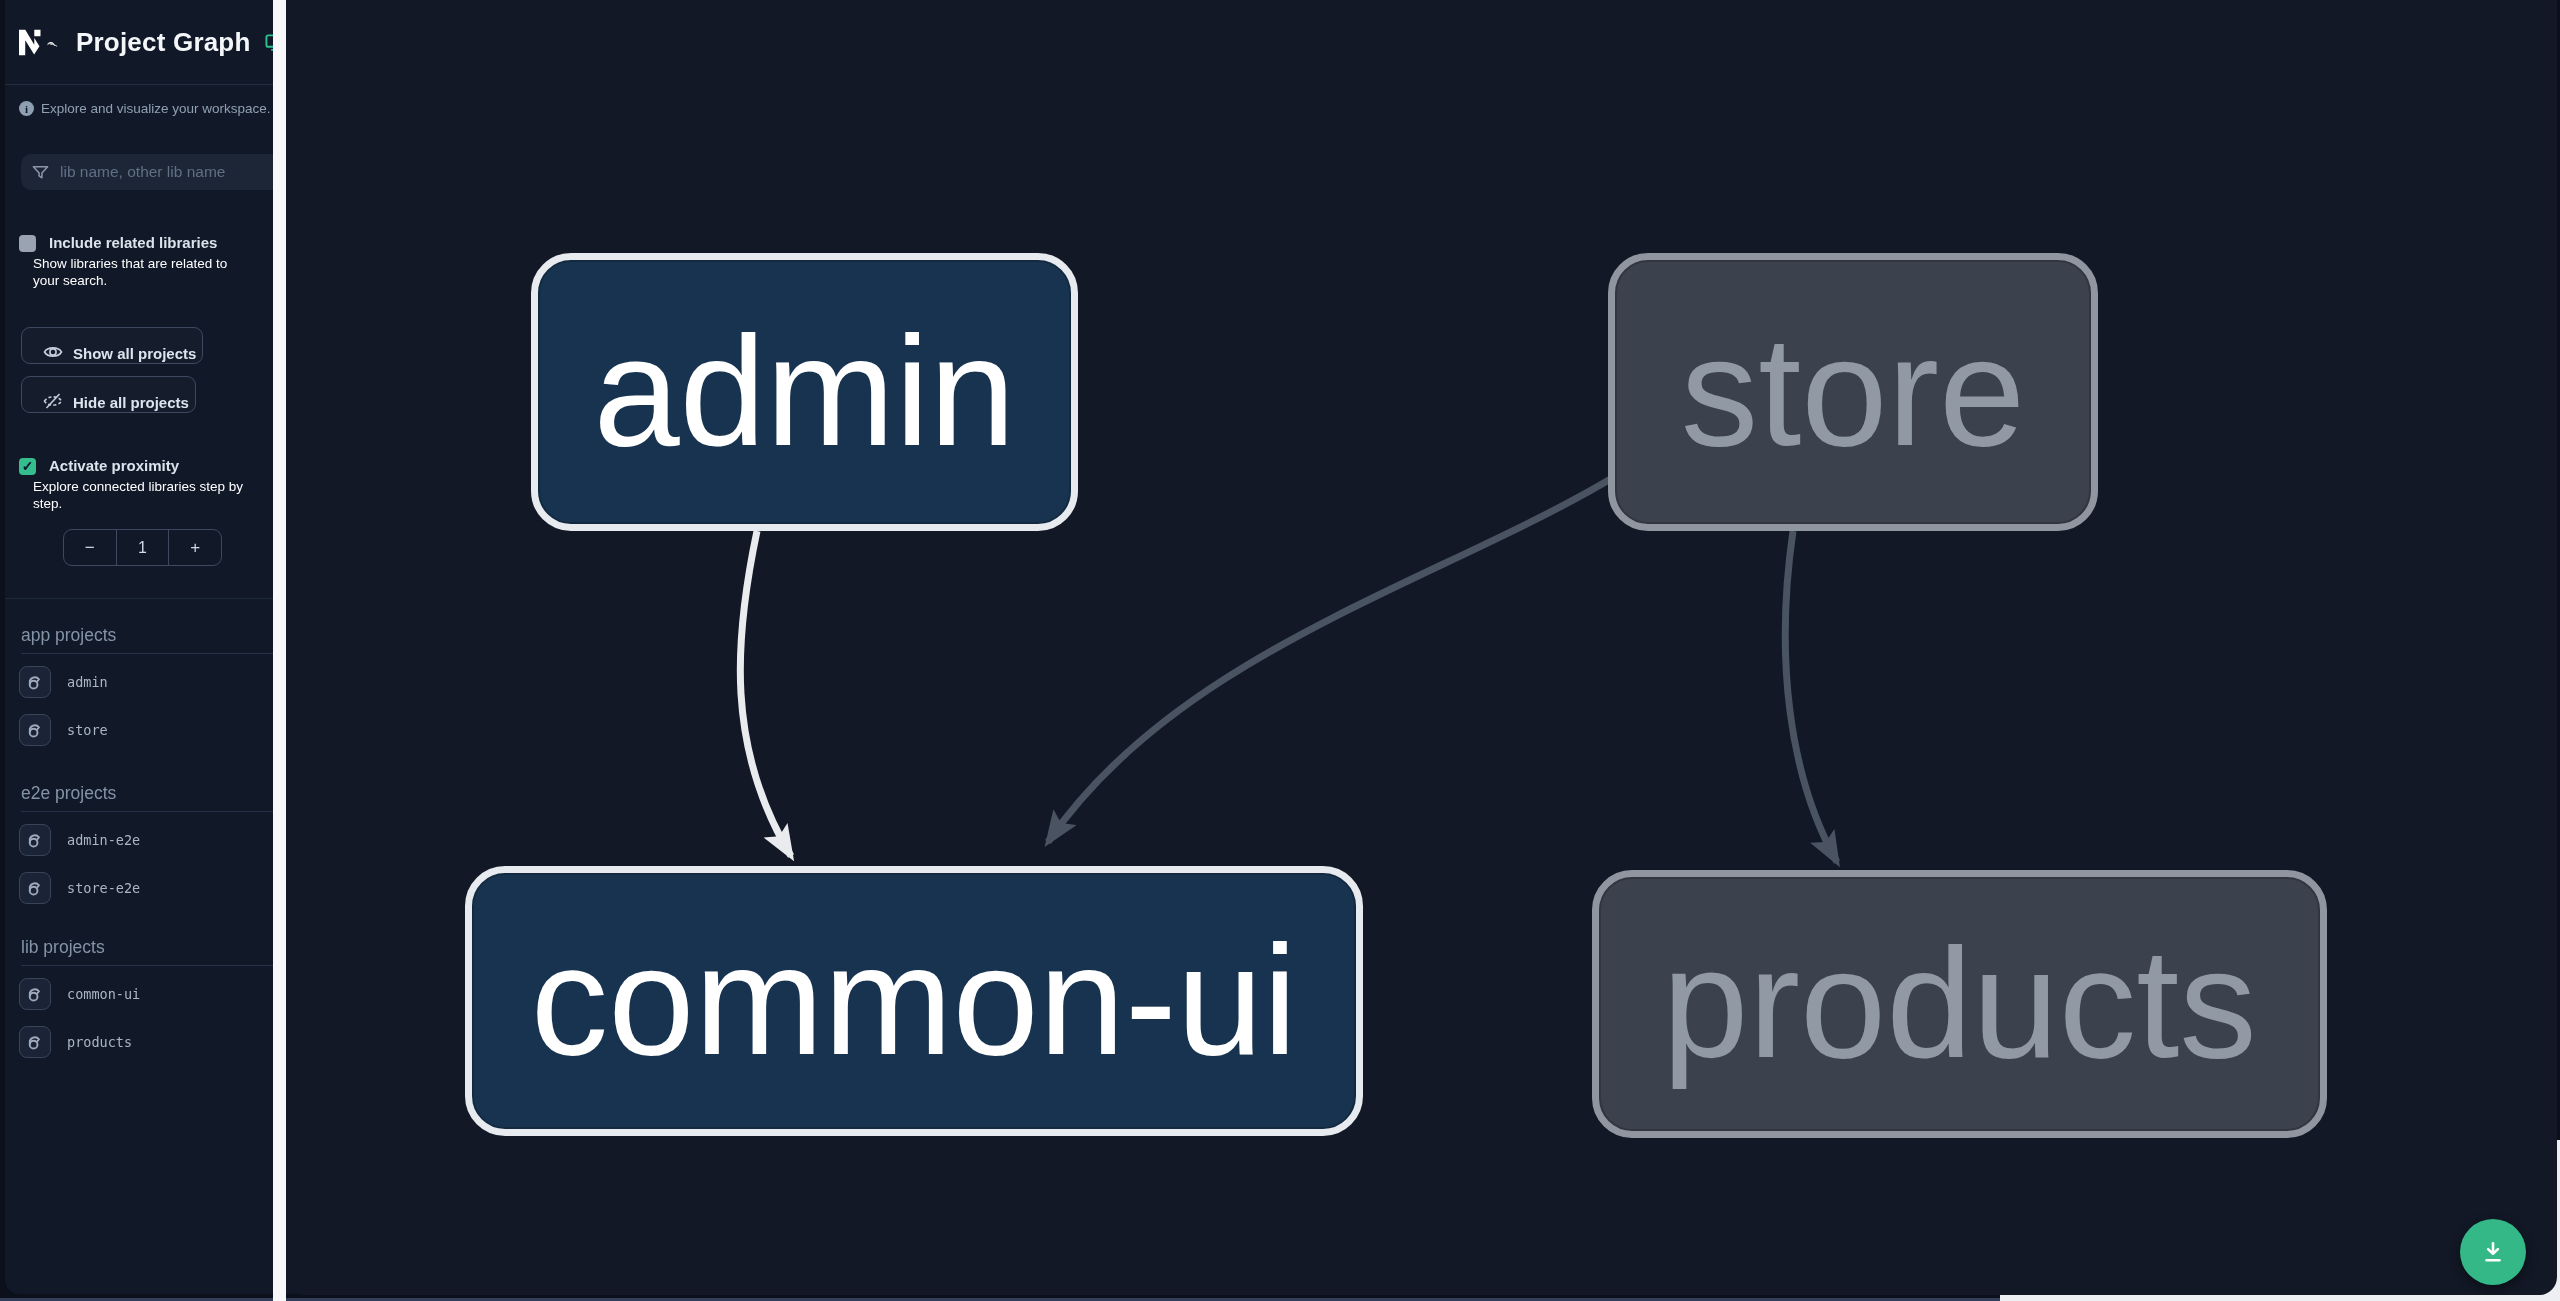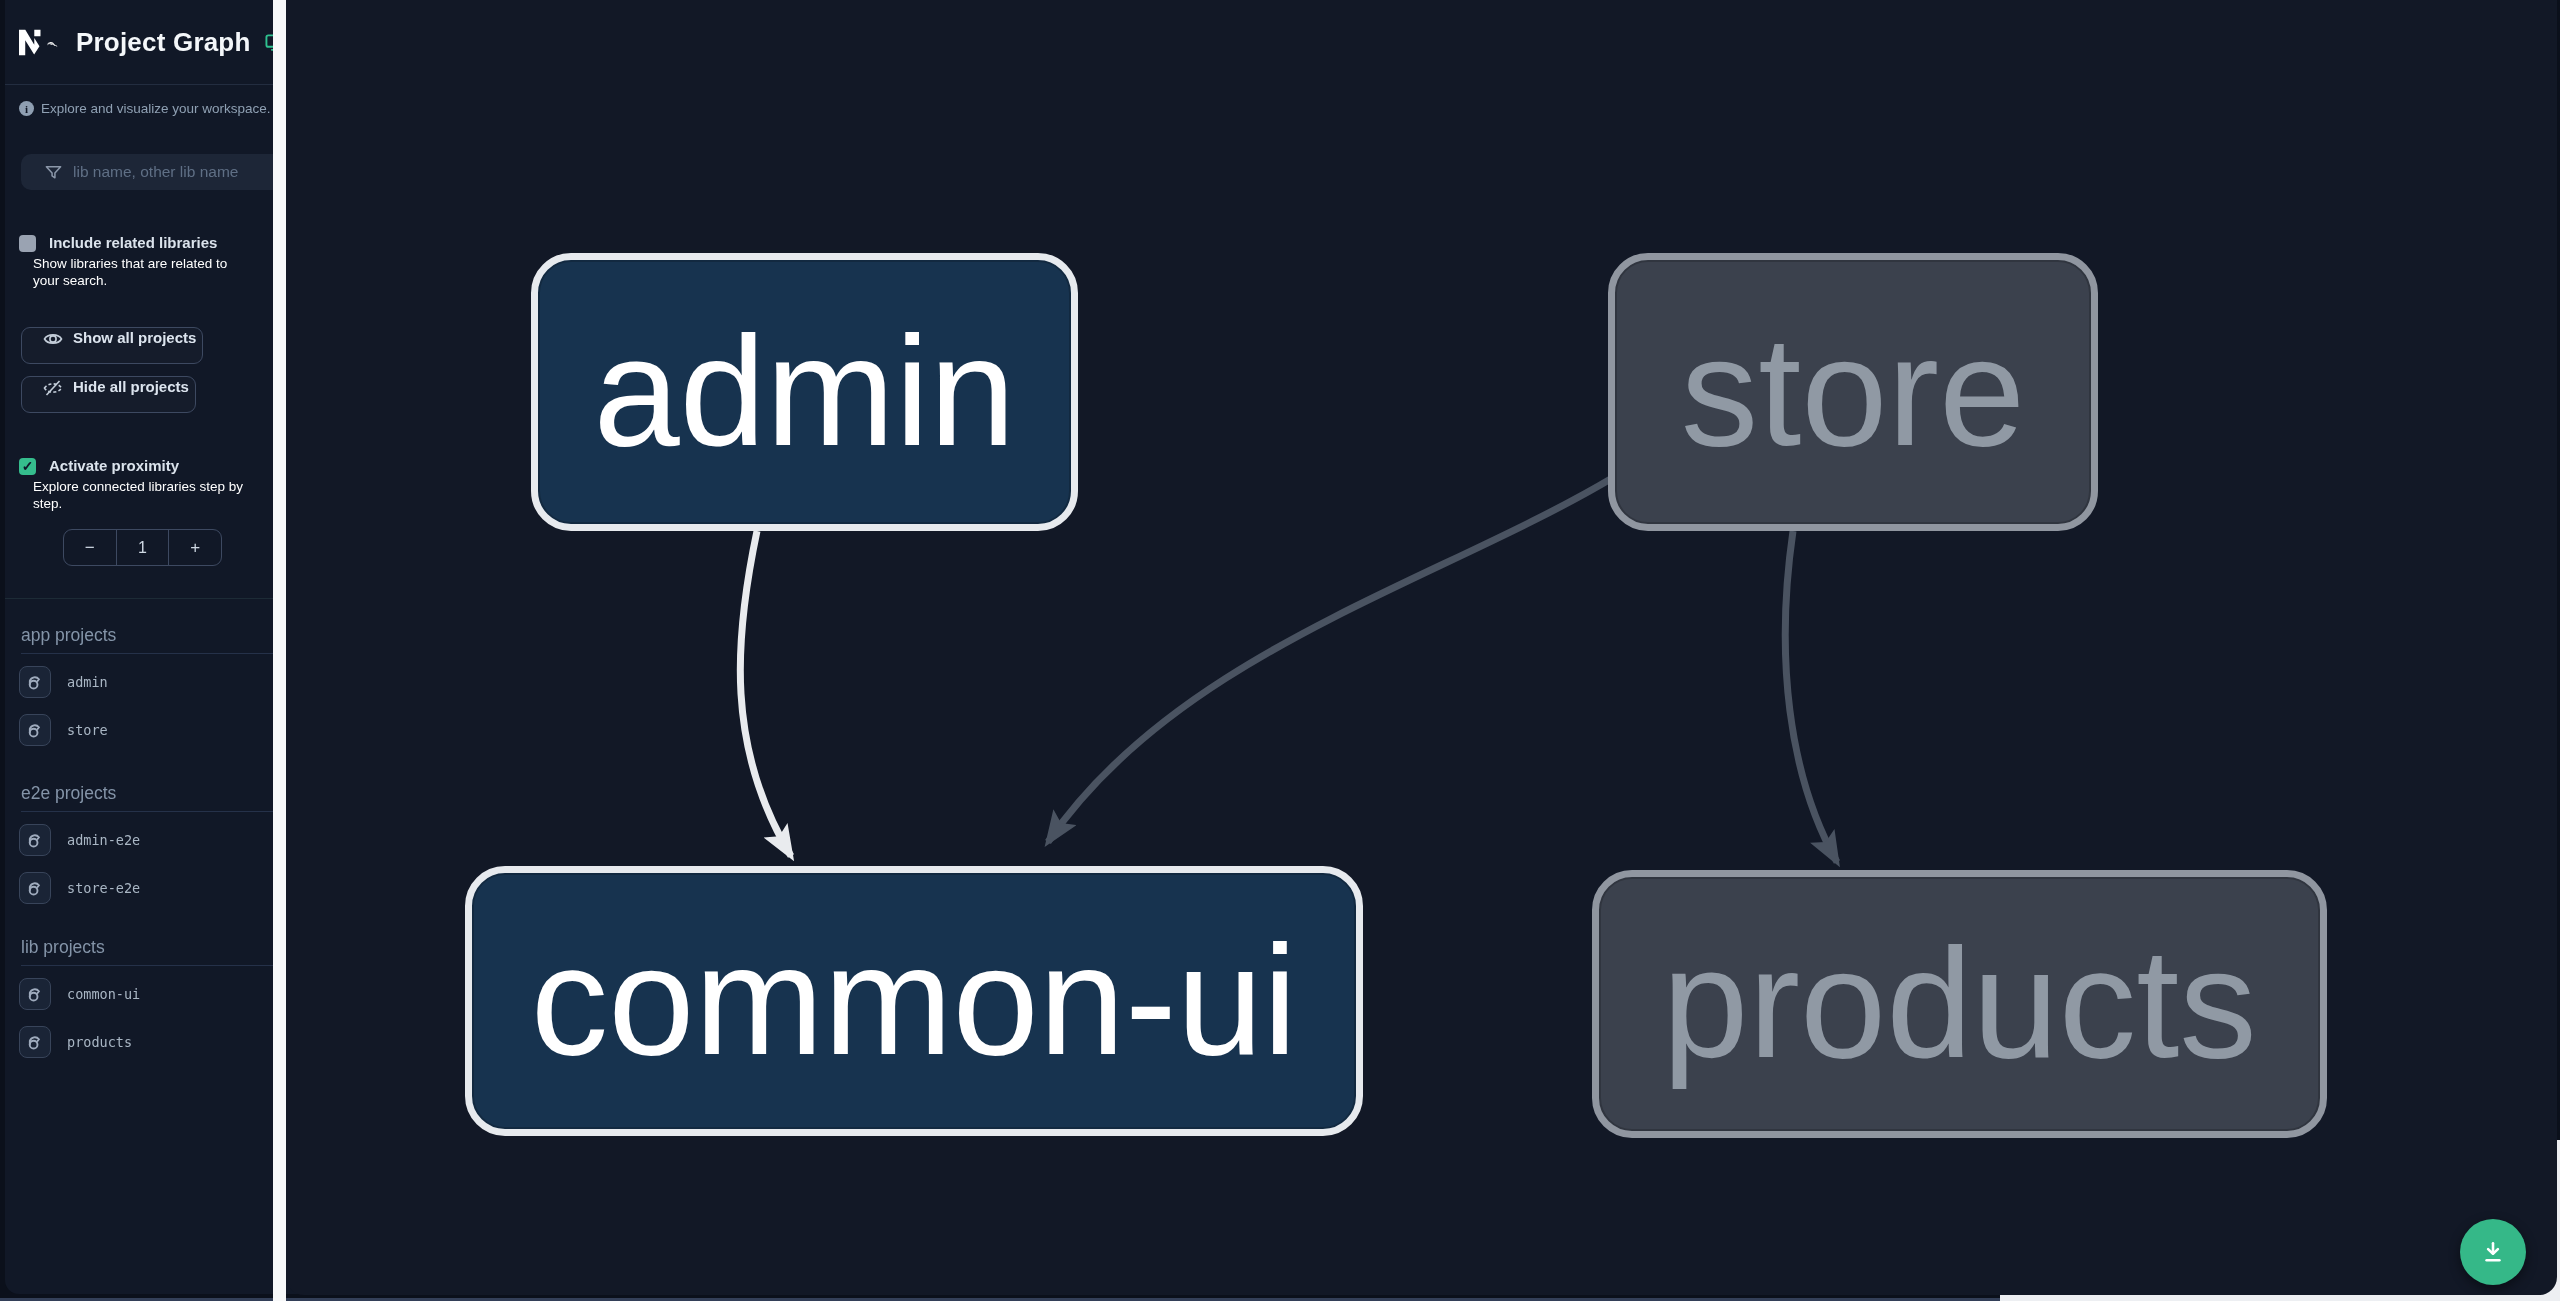--- a/index.html
+++ b/index.html
@@ -14,38 +14,38 @@
   
   .sidebar{position:absolute;left:5px;top:0;width:315px;height:1294px;background:#111827;
            border-radius:0 0 0 14px;color:#dbe3ee;overflow:hidden;}
   .sb-header{height:84px;display:flex;align-items:center;border-bottom:1px solid #232d40;padding-left:14px;}
   .sb-title{font-size:26px;font-weight:bold;color:#f4f7fa;margin-left:16px;letter-spacing:.2px;}
   .sb-title-icon{margin-left:14px;display:flex;}
   .tagline{display:flex;align-items:center;margin:16px 14px 0 14px;color:#8fa0b3;font-size:13.5px;}
   .info-dot{width:15px;height:15px;border-radius:50%;background:#8f9fb2;color:#111827;font-weight:bold;
             font-size:11px;display:flex;align-items:center;justify-content:center;margin-right:7px;flex:0 0 auto;
             font-family:"Liberation Serif",serif;}
-  .search{margin:38px 16px 0 16px;height:36px;background:#1d2637;border-radius:10px;display:flex;align-items:center;padding-left:13px;}
+  .search{margin:38px 16px 0 16px;height:36px;background:#1d2637;border-radius:10px;display:flex;align-items:center;}
   .search .funnel{margin:0 8px 0 10px;display:flex;}
   .search input{background:transparent;border:0;outline:none;color:#c7d2e0;font-size:15.5px;width:180px;
                 font-family:"Liberation Sans",sans-serif;}
   .search input::placeholder{color:#5f6f85;}
 
   .opt{margin:25px 14px 0 14px;position:relative;}
   .cb{position:absolute;left:0;top:1px;width:17px;height:17px;border-radius:4px;}
   .cb-muted{background:#9aa3b2;}
   .cb-white{background:#ffffff;}
   .cb-green{background:#35bd8d;}
   .cb .tick{display:none;position:absolute;inset:0;color:#0f172a;font-size:14px;line-height:17px;text-align:center;font-weight:bold;}
   .cb.on .tick{display:block;}
   .opt-label{margin-left:30px;font-size:15px;font-weight:bold;color:#dbe3ec;line-height:18px;margin-top:44px;}
   .opt-desc{margin-left:14px;max-width:222px;font-size:13.5px;color:#ffffff;line-height:17px;margin-top:3px;}
 
   .sb-btn{margin:12px 16px 0 16px;height:37px;border:1.5px solid #3d4961;border-radius:9px;background:rgba(255,255,255,0.02);
-          display:flex;align-items:flex-start;color:#dce4ee;font-size:15px;font-weight:bold;cursor:pointer;}
+          display:flex;align-items:flex-end;color:#dce4ee;font-size:15px;font-weight:bold;cursor:pointer;}
   .sb-btn:first-of-type{margin-top:38px;}
   .sb-btn .ic{margin:0 10px 0 15px;display:flex;}
 
   .stepper{margin:17px 0 0 58px;width:159px;height:37px;border:1.5px solid #3d4961;border-radius:9px;
            display:flex;color:#cfd8e3;font-size:17px;box-sizing:border-box;}
   .stepper>div{flex:1;display:flex;align-items:center;justify-content:center;}
   .stepper .mid{border-left:1.5px solid #3d4961;border-right:1.5px solid #3d4961;font-size:16px;}
 
   .sb-divider{margin-top:32px;border-top:1px solid #1d2b36;}
 

